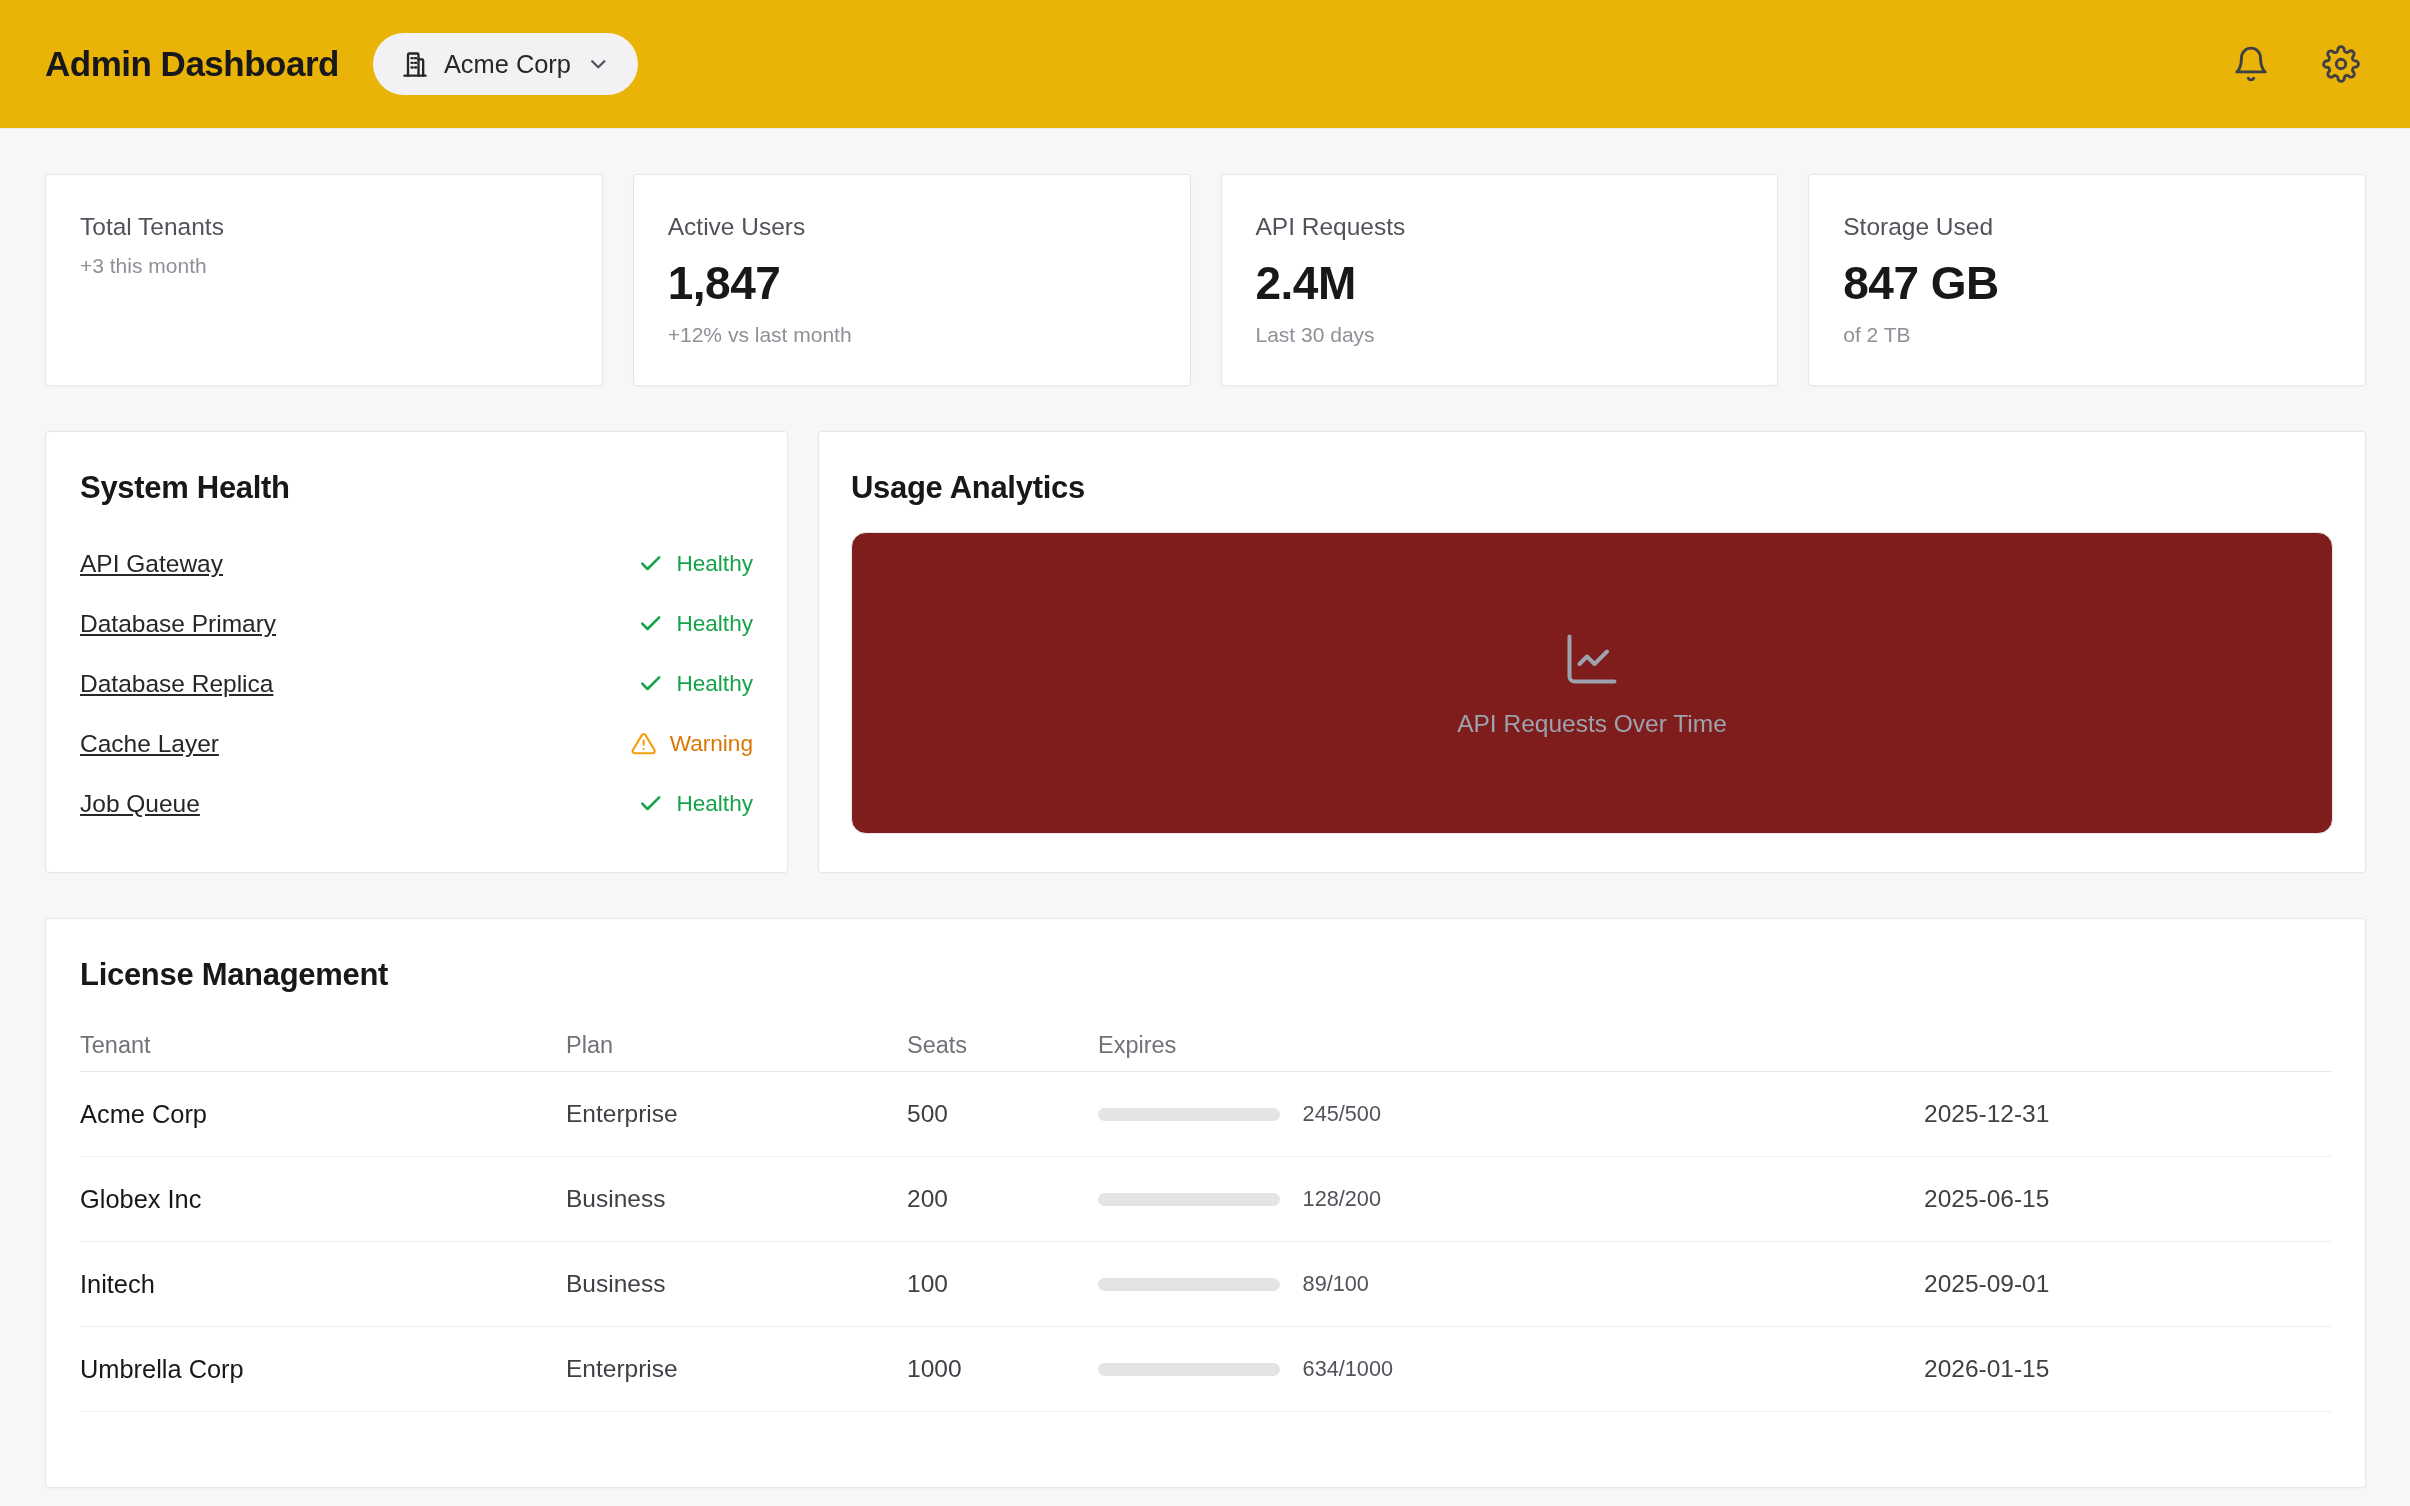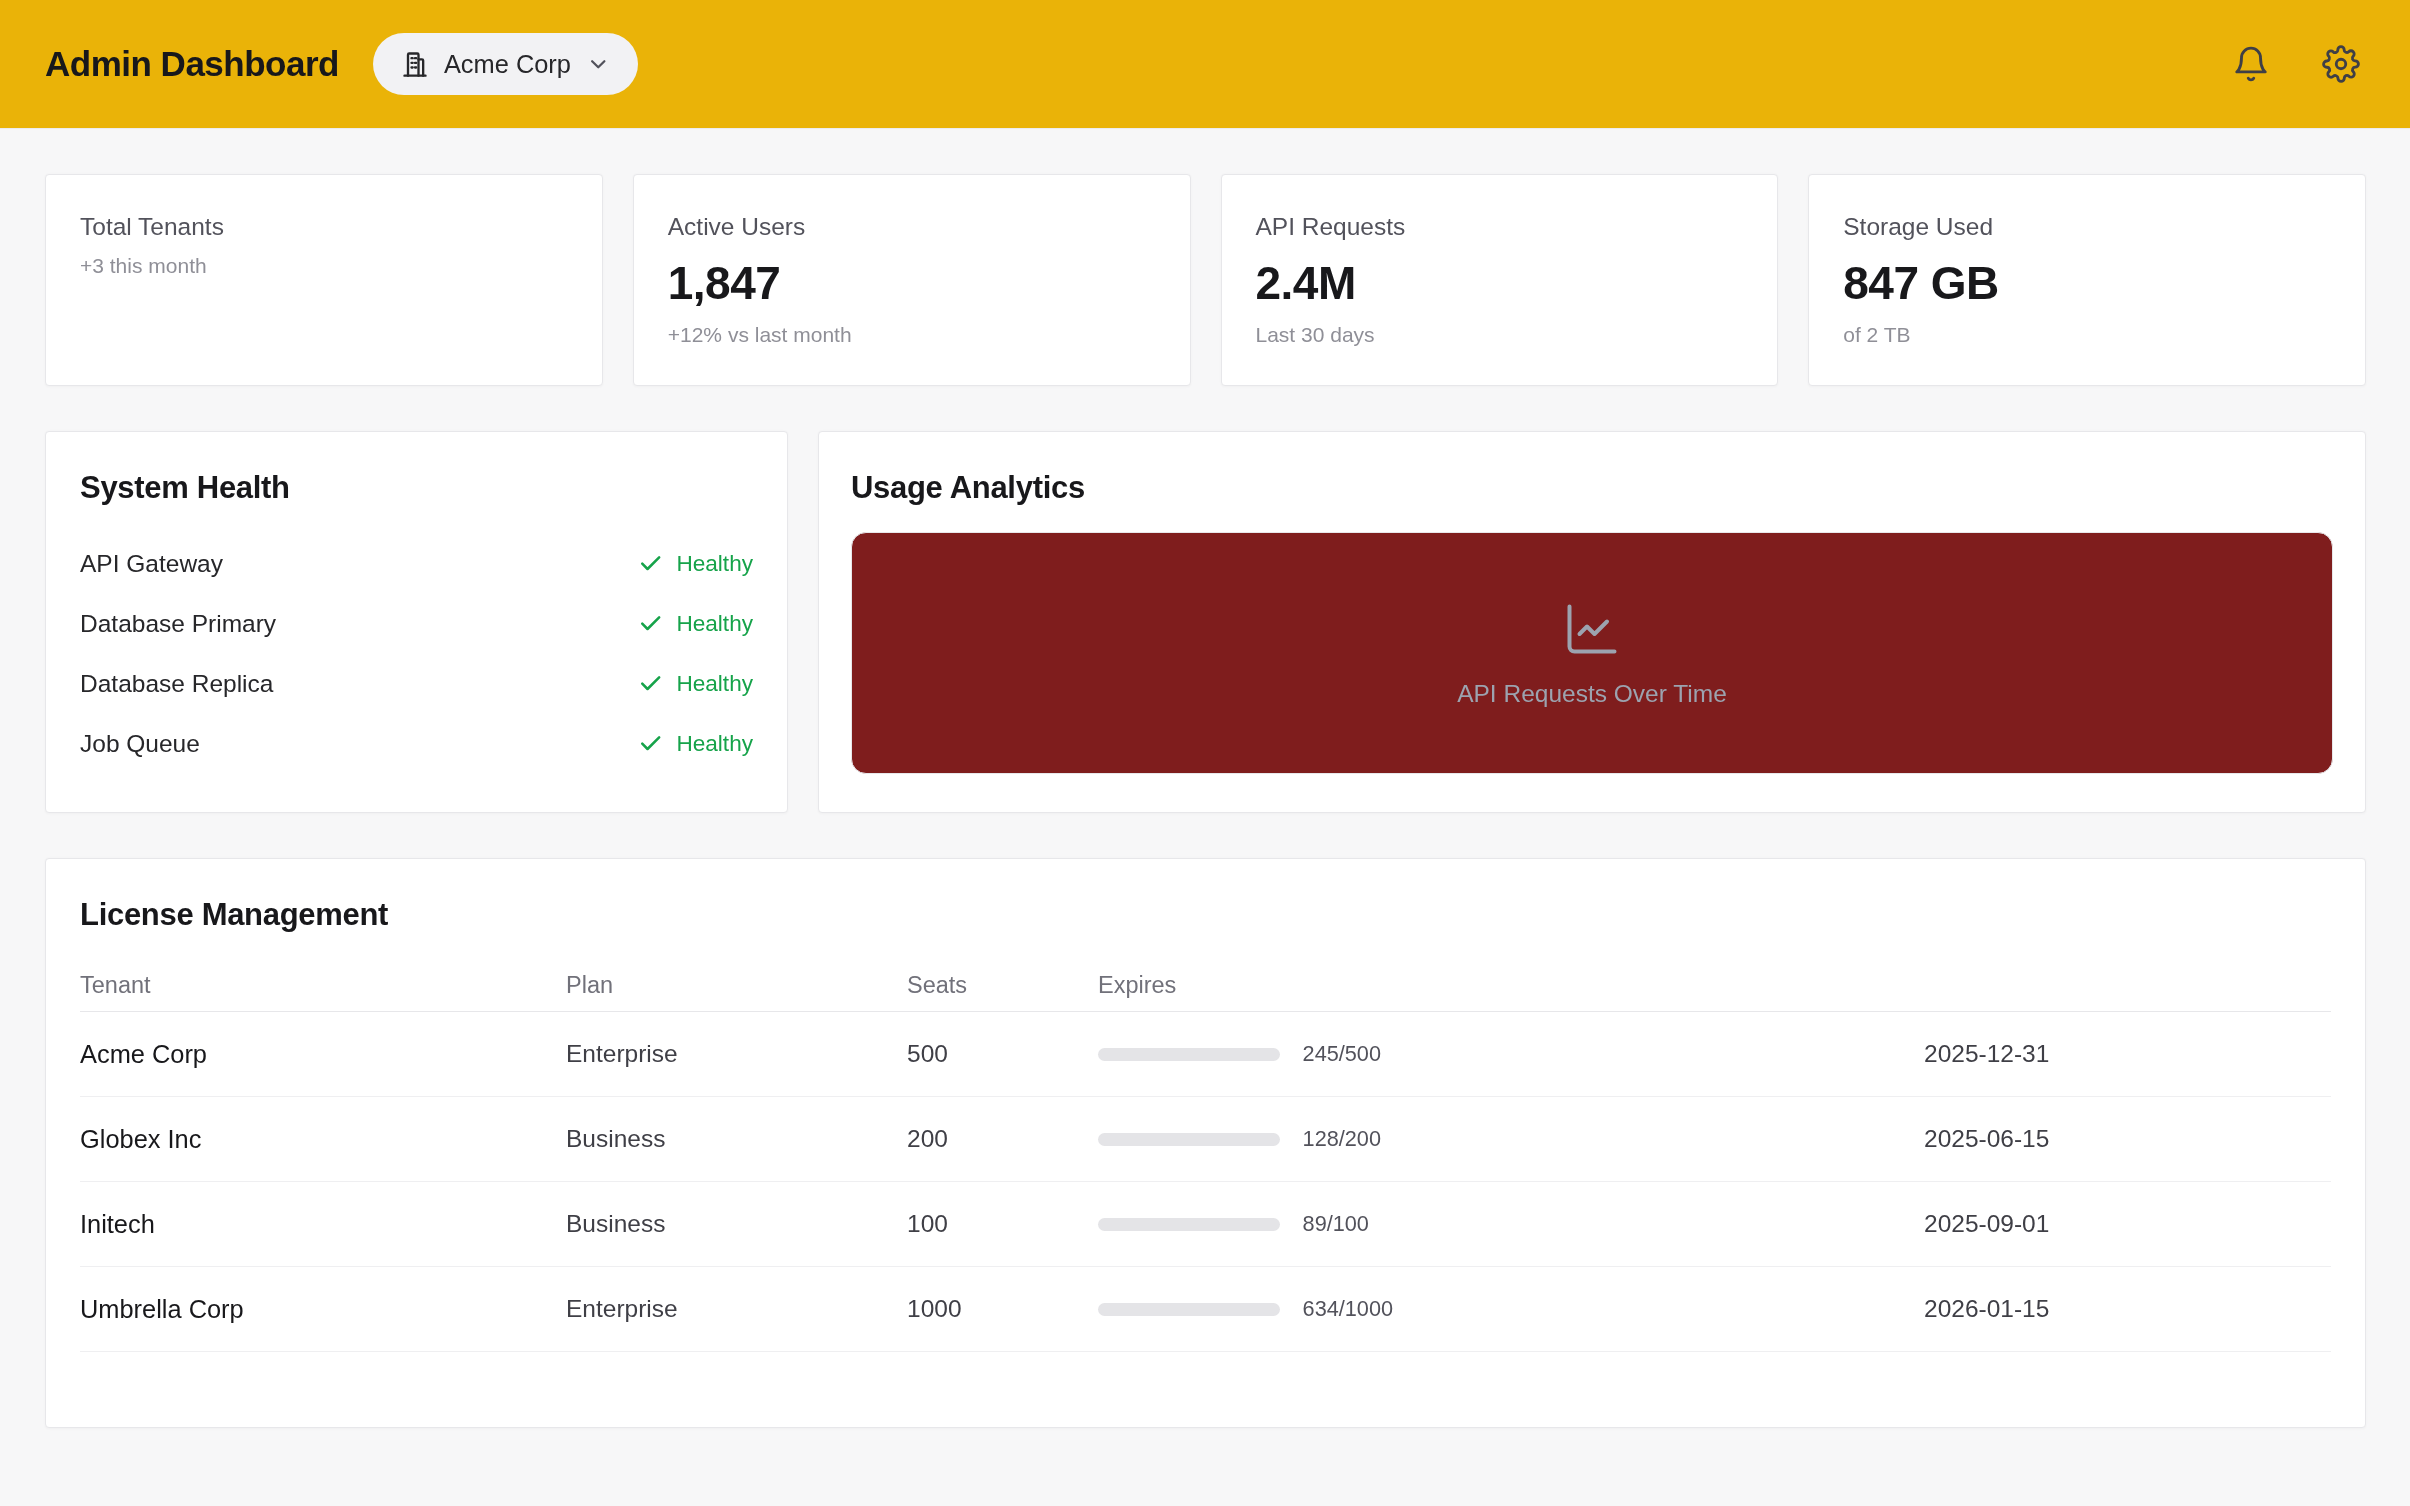--- a/index.html
+++ b/index.html
@@ -64,21 +64,21 @@
     align-items:stretch;
   }
   .section-title{font-size:31px;font-weight:700;letter-spacing:-0.3px;}
 
   
   .health-card{padding:38px 34px;}
   .health-list{margin-top:28px;}
   .health-row{
     display:flex;align-items:center;justify-content:space-between;height:60px;
   }
-  .health-name{font-size:24.5px;color:#27272a;}
+  .health-name{font-size:24.5px;color:#27272a;text-decoration:underline;}
   .health-status{display:flex;align-items:center;gap:13px;}
   .status-text{font-size:22.6px;}
   .health-row .check-icon,.health-row .warning-icon{display:none;}
   .health-row.healthy .check-icon{display:block;}
   .health-row.warning .warning-icon{display:block;}
   .health-row.healthy .status-text{color:var(--green);}
   .health-row.warning .status-text{color:var(--amber);}
 
   
   .usage-card{padding:38px 32px;display:flex;flex-direction:column;}
@@ -209,20 +209,34 @@
           <div class="health-row healthy">
     <span class="health-name">Database Replica</span>
     <span class="health-status">
       <span class="check-icon">
         <svg width="25.4" height="25.4" viewBox="0 0 24 24" fill="none" stroke="#16a34a" stroke-width="2.4" stroke-linecap="round" stroke-linejoin="round">
           <polyline points="20 6 9 17 4 12"></polyline>
         </svg>
       </span>
 
       <span class="status-text">Healthy</span>
+    </span>
+  </div>
+          <div class="health-row warning">
+    <span class="health-name">Cache Layer</span>
+    <span class="health-status">
+
+      <span class="warning-icon">
+        <svg width="25.4" height="25.4" viewBox="0 0 24 24" fill="none" stroke="#f59e0b" stroke-width="2" stroke-linecap="round" stroke-linejoin="round">
+          <path d="M10.29 3.86 1.82 18a2 2 0 0 0 1.71 3h16.94a2 2 0 0 0 1.71-3L13.71 3.86a2 2 0 0 0-3.42 0z"></path>
+          <line x1="12" y1="9" x2="12" y2="13"></line>
+          <line x1="12" y1="17" x2="12.01" y2="17"></line>
+        </svg>
+      </span>
+      <span class="status-text">Warning</span>
     </span>
   </div>
           <div class="health-row healthy">
     <span class="health-name">Job Queue</span>
     <span class="health-status">
       <span class="check-icon">
         <svg width="25.4" height="25.4" viewBox="0 0 24 24" fill="none" stroke="#16a34a" stroke-width="2.4" stroke-linecap="round" stroke-linejoin="round">
           <polyline points="20 6 9 17 4 12"></polyline>
         </svg>
       </span>

